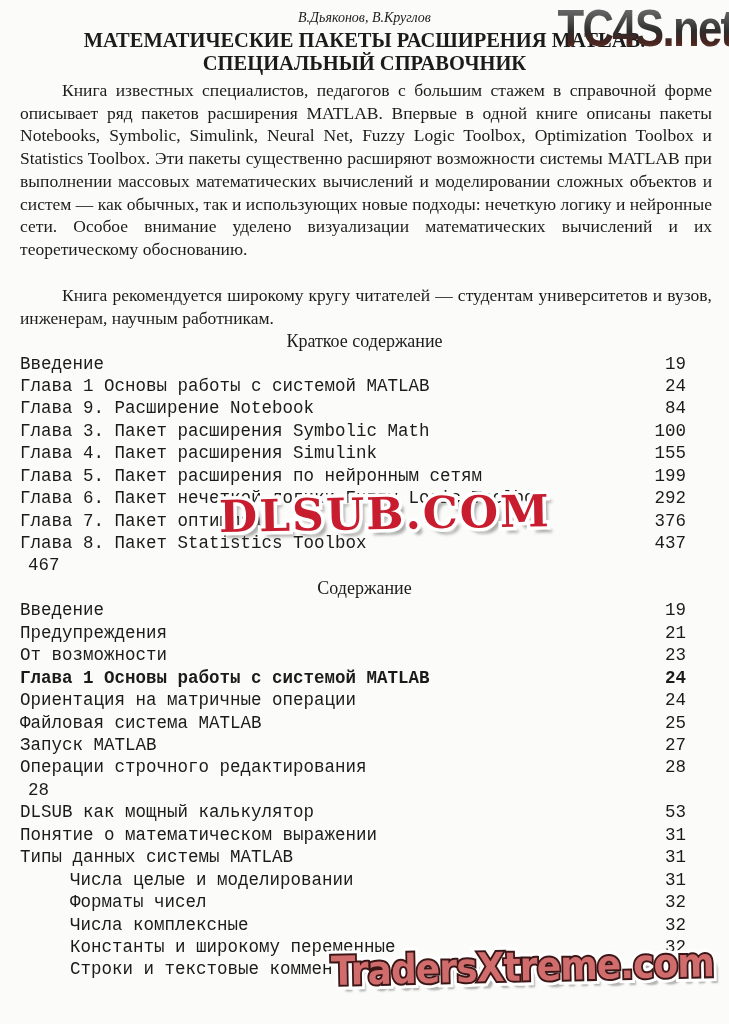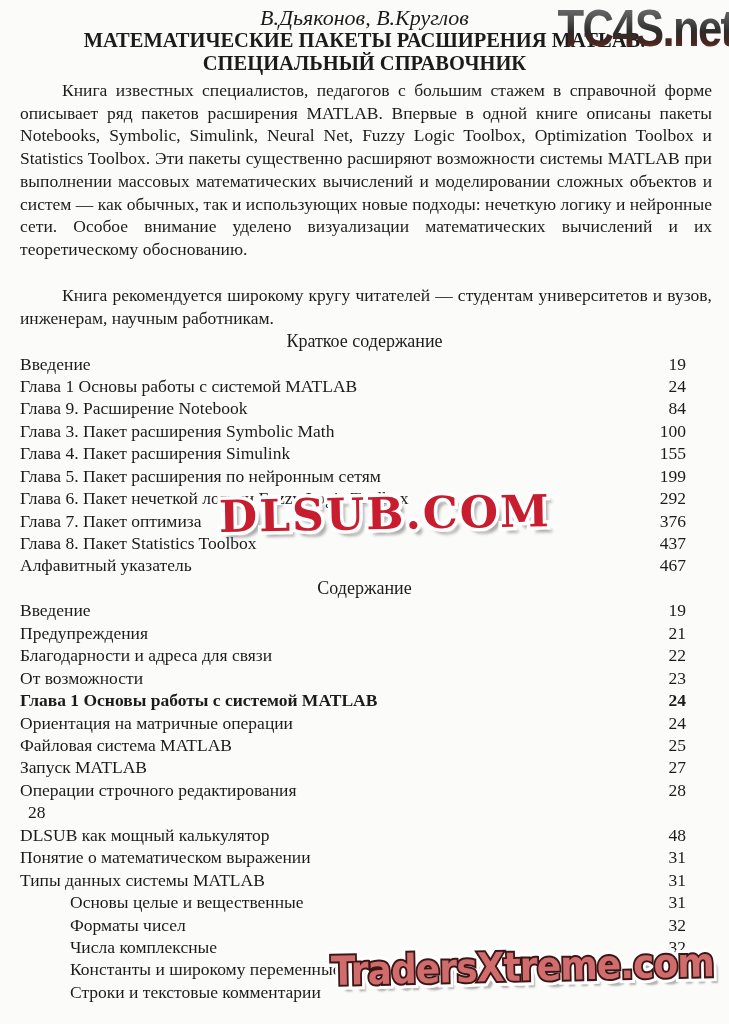--- a/index.html
+++ b/index.html
@@ -5,21 +5,21 @@
   html,body { margin:0; padding:0; }
   .page {
     position:relative;
     width:729px; height:1024px;
     background:#fbfbf9;
     color:#1b1b1b;
     font-family:"Liberation Serif", serif;
     overflow:hidden;
   }
   .header { text-align:center; padding-top:7px; }
-  .author { font-style:italic; font-size:22px; line-height:22px; }
+  .author { font-style:italic; font-size:14px; line-height:22px; }
   .book-title { font-weight:bold; font-size:20.5px; line-height:23px; }
 
   .paragraphs { margin:4px 17px 0 20px; }
   .body-par {
     margin:0;
     font-size:17.5px;
     line-height:22.7px;
     text-align:justify;
     text-indent:42px;
     overflow:hidden;
@@ -35,20 +35,21 @@
     margin:0;
   }
   .toc { margin:0 43px 0 20px; font-size:17.5px; }
   .toc-row {
     display:flex;
     justify-content:space-between;
     align-items:center;
     height:22.45px;
     line-height:22.45px;
     white-space:nowrap;
+    font-family:Liberation Mono, monospace;
   }
   .toc-label { overflow:hidden; }
   .toc-page { margin-left:8px; }
   .toc-row.bold { font-weight:bold; }
   .toc-row.indent .toc-label { padding-left:50px; }
 
   
   .wm { position:absolute; z-index:5; white-space:nowrap; line-height:1; }
   .wm-layer { position:absolute; left:0; top:0; }
   .wm-layer.front { position:relative; }
@@ -159,39 +160,34 @@
     </div>
     <div class="toc-row">
       <span class="toc-label">Глава 7. Пакет оптимиза</span>
       <span class="toc-page">376</span>
     </div>
     <div class="toc-row">
       <span class="toc-label">Глава 8. Пакет Statistics Toolbox</span>
       <span class="toc-page">437</span>
     </div>
     <div class="toc-row">
-      <span class="toc-label">Алфавитный указатель</span>
       <span class="toc-page">467</span>
     </div>
   </div>
 
   <div class="toc-heading">Содержание</div>
 
   <div class="toc">
     <div class="toc-row">
       <span class="toc-label">Введение</span>
       <span class="toc-page">19</span>
     </div>
     <div class="toc-row">
       <span class="toc-label">Предупреждения</span>
       <span class="toc-page">21</span>
-    </div>
-    <div class="toc-row">
-      <span class="toc-label">Благодарности и адреса для связи</span>
-      <span class="toc-page">22</span>
     </div>
     <div class="toc-row">
       <span class="toc-label">От возможности</span>
       <span class="toc-page">23</span>
     </div>
     <div class="toc-row bold">
       <span class="toc-label">Глава 1 Основы работы с системой MATLAB</span>
       <span class="toc-page">24</span>
     </div>
     <div class="toc-row">
@@ -208,32 +204,32 @@
     </div>
     <div class="toc-row">
       <span class="toc-label">Операции строчного редактирования</span>
       <span class="toc-page">28</span>
     </div>
     <div class="toc-row">
       <span class="toc-page">28</span>
     </div>
     <div class="toc-row">
       <span class="toc-label">DLSUB как мощный калькулятор</span>
-      <span class="toc-page">48</span>
+      <span class="toc-page">53</span>
     </div>
     <div class="toc-row">
       <span class="toc-label">Понятие о математическом выражении</span>
       <span class="toc-page">31</span>
     </div>
     <div class="toc-row">
       <span class="toc-label">Типы данных системы MATLAB</span>
       <span class="toc-page">31</span>
     </div>
     <div class="toc-row indent">
-      <span class="toc-label">Основы целые и вещественные</span>
+      <span class="toc-label">Числа целые и моделировании</span>
       <span class="toc-page">31</span>
     </div>
     <div class="toc-row indent">
       <span class="toc-label">Форматы чисел</span>
       <span class="toc-page">32</span>
     </div>
     <div class="toc-row indent">
       <span class="toc-label">Числа комплексные</span>
       <span class="toc-page">32</span>
     </div>

